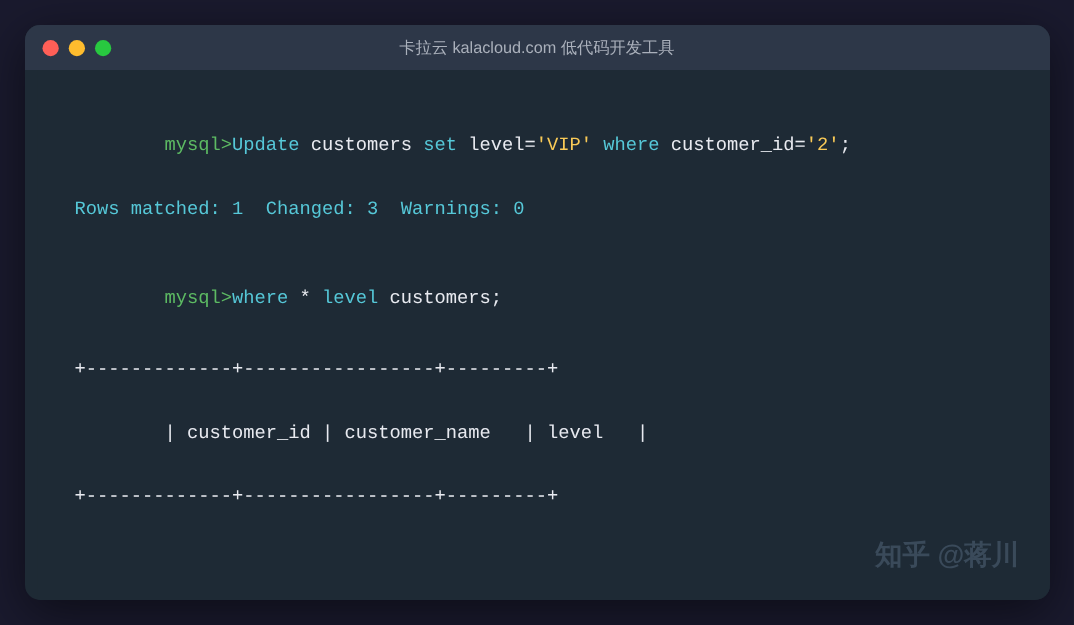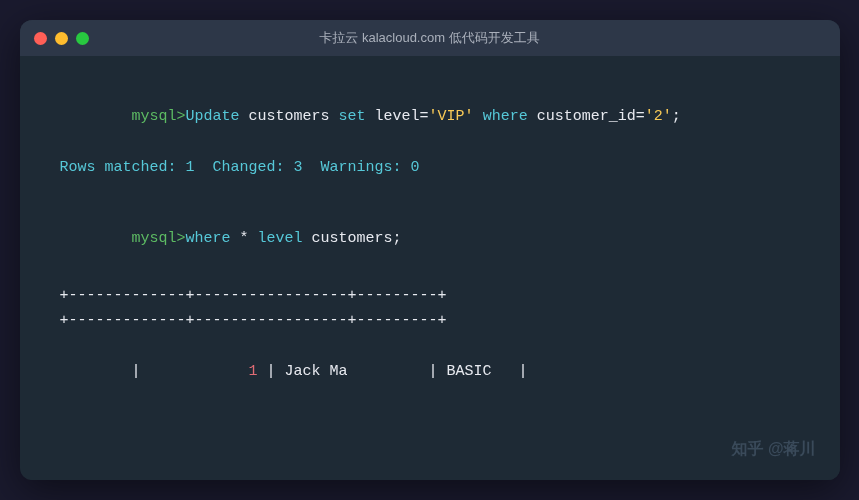--- a/index.html
+++ b/index.html
@@ -80,21 +80,21 @@
       font-family: 'Courier New', Courier, monospace;
       font-size: 15px;
       color: #e8eaf0;
     }
 
     .watermark {
       position: absolute;
       bottom: 18px;
       right: 24px;
       color: #3a4a5a;
-      font-size: 16px;
+      font-size: 22px;
       font-family: Arial, sans-serif;
       font-weight: bold;
     }
 
     .sql-block {
       margin-bottom: 6px;
     }
 
     .spacer {
       height: 14px;
@@ -125,23 +125,23 @@
     <div class="spacer"></div>
 
     <div class="sql-block">
       <span class="line">
         <span class="color-green">mysql&gt;</span><span class="color-cyan">where</span><span class="color-white"> * </span><span class="color-cyan">level</span><span class="color-white"> customers;</span>
       </span>
     </div>
 
     <div class="table-container">
       <span class="line color-white">+-------------+-----------------+---------+</span>
+      <span class="line">
+        <span class="color-white">| customer_id | customer_name   | level   |</span>
+      </span>
       <span class="line color-white">+-------------+-----------------+---------+</span>
 
-      <span class="line">
-        <span class="color-white">|</span><span class="color-magenta">            1</span><span class="color-white"> | Jack Ma         | BASIC   |</span>
-      </span>
 
     </div>
 
     <div class="watermark">知乎 @蒋川</div>
   </div>
 </div>
 
 </body></html>

